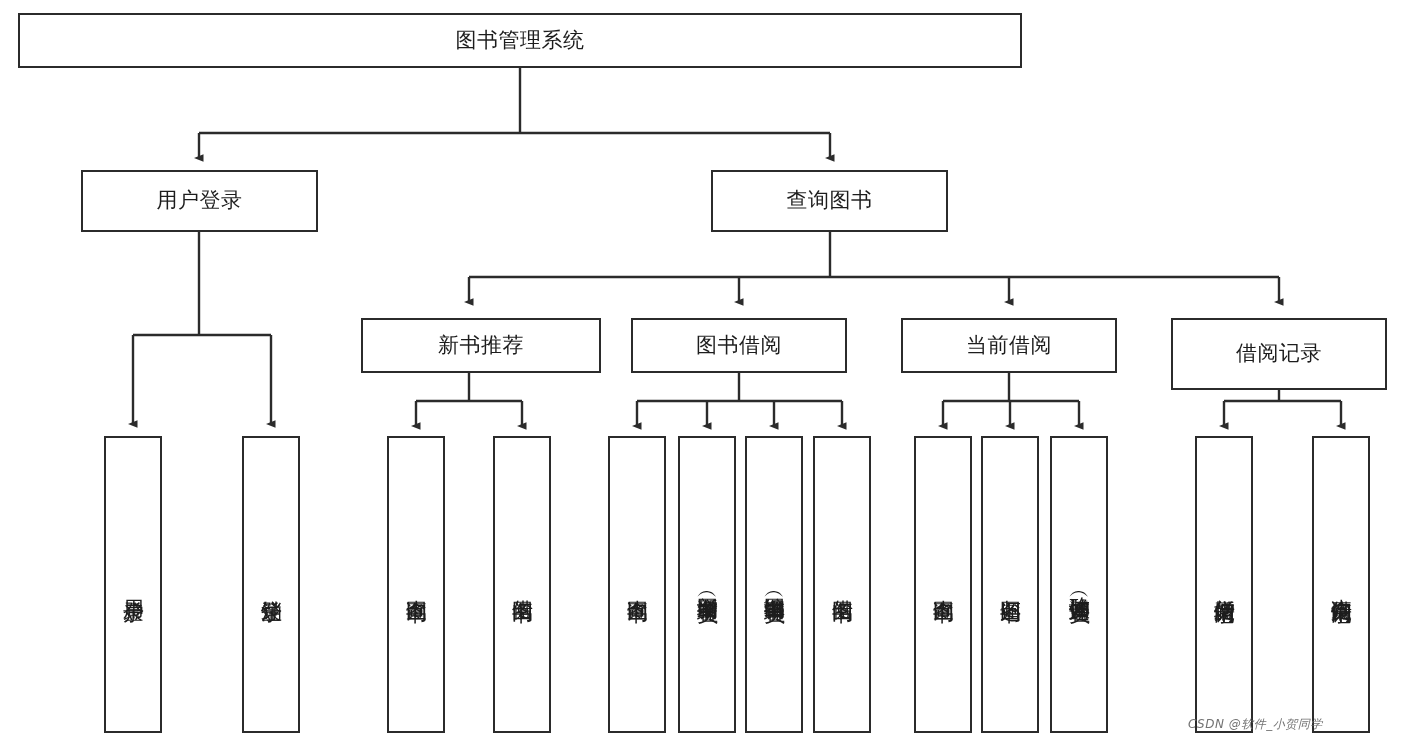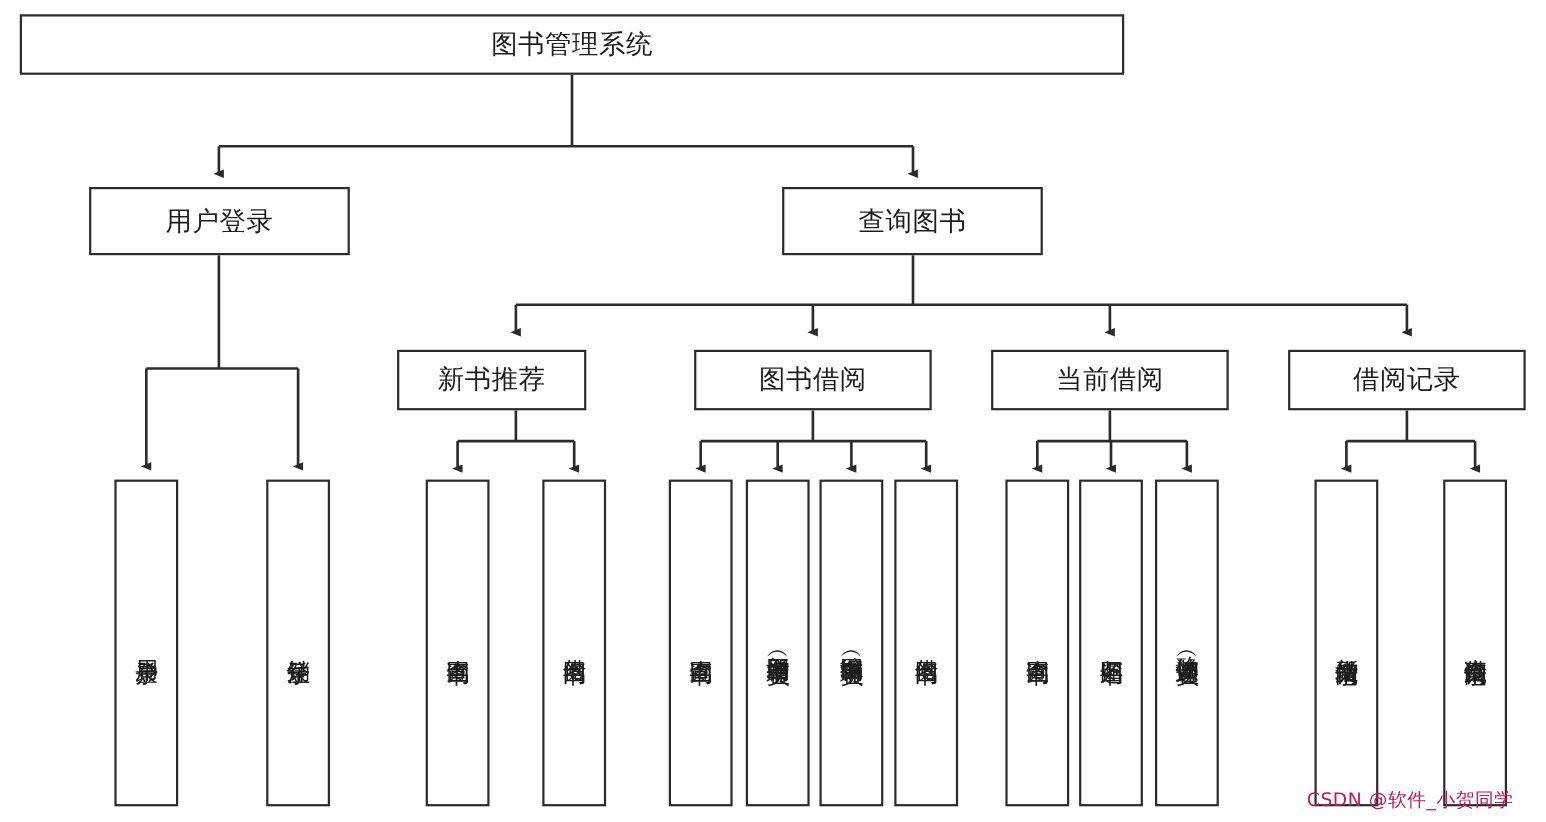--- a/index.html
+++ b/index.html
@@ -29,46 +29,47 @@
     box-sizing: border-box;
     border: 2px solid #2b2b2b;
     background: #ffffff;
     color: #1d1d1d;
     display: flex;
     align-items: center;
     justify-content: center;
     text-align: center;
   }
   .node-h {
-    font-size: 24px;
+    font-size: 21px;
     line-height: 1.1;
     letter-spacing: 0.5px;
   }
   .node-v {
     writing-mode: vertical-rl;
     text-orientation: upright;
     font-size: 21px;
     line-height: 1.18;
     letter-spacing: 1px;
     align-items: center;
     justify-content: center;
     padding: 4px 0;
   }
   .node-v .vtext {
     writing-mode: vertical-rl;
     text-orientation: upright;
     white-space: nowrap;
   }
   .watermark {
     position: absolute;
-    font-size: 17px;
-    color: #be185d;
+    font-size: 12px;
+    color: #737373;
     letter-spacing: 0.5px;
     white-space: nowrap;
     user-select: none;
+    font-style: italic;
   }
 </style>
 </head>
 <body>
 
 <div id="canvas">
 
   <svg id="edges" viewBox="0 0 1405 747" xmlns="http://www.w3.org/2000/svg">
     <defs>
       <marker id="arrow" markerWidth="10" markerHeight="10" refX="5" refY="5" orient="auto" markerUnits="userSpaceOnUse">
@@ -126,30 +127,30 @@
     <span>图书管理系统</span>
   </div>
 
   <div class="node node-h" style="left:81px; top:170px; width:237px; height:62px;">
     <span>用户登录</span>
   </div>
   <div class="node node-h" style="left:711px; top:170px; width:237px; height:62px;">
     <span>查询图书</span>
   </div>
 
-  <div class="node node-h" style="left:361px; top:318px; width:172px; height:55px;">
+  <div class="node node-h" style="left:361px; top:318px; width:240px; height:55px;">
     <span>新书推荐</span>
   </div>
   <div class="node node-h" style="left:901px; top:318px; width:216px; height:55px;">
     <span>当前借阅</span>
   </div>
   <div class="node node-h" style="left:631px; top:318px; width:216px; height:55px;">
     <span>图书借阅</span>
   </div>
-  <div class="node node-h" style="left:1171px; top:318px; width:216px; height:55px;">
+  <div class="node node-h" style="left:1171px; top:318px; width:216px; height:72px;">
     <span>借阅记录</span>
   </div>
 
   <div class="node node-v" style="left:104px; top:436px; width:58px; height:297px;">
     <span class="vtext">用户登录</span>
   </div>
   <div class="node node-v" style="left:242px; top:436px; width:58px; height:297px;">
     <span class="vtext">注销登录</span>
   </div>
 

